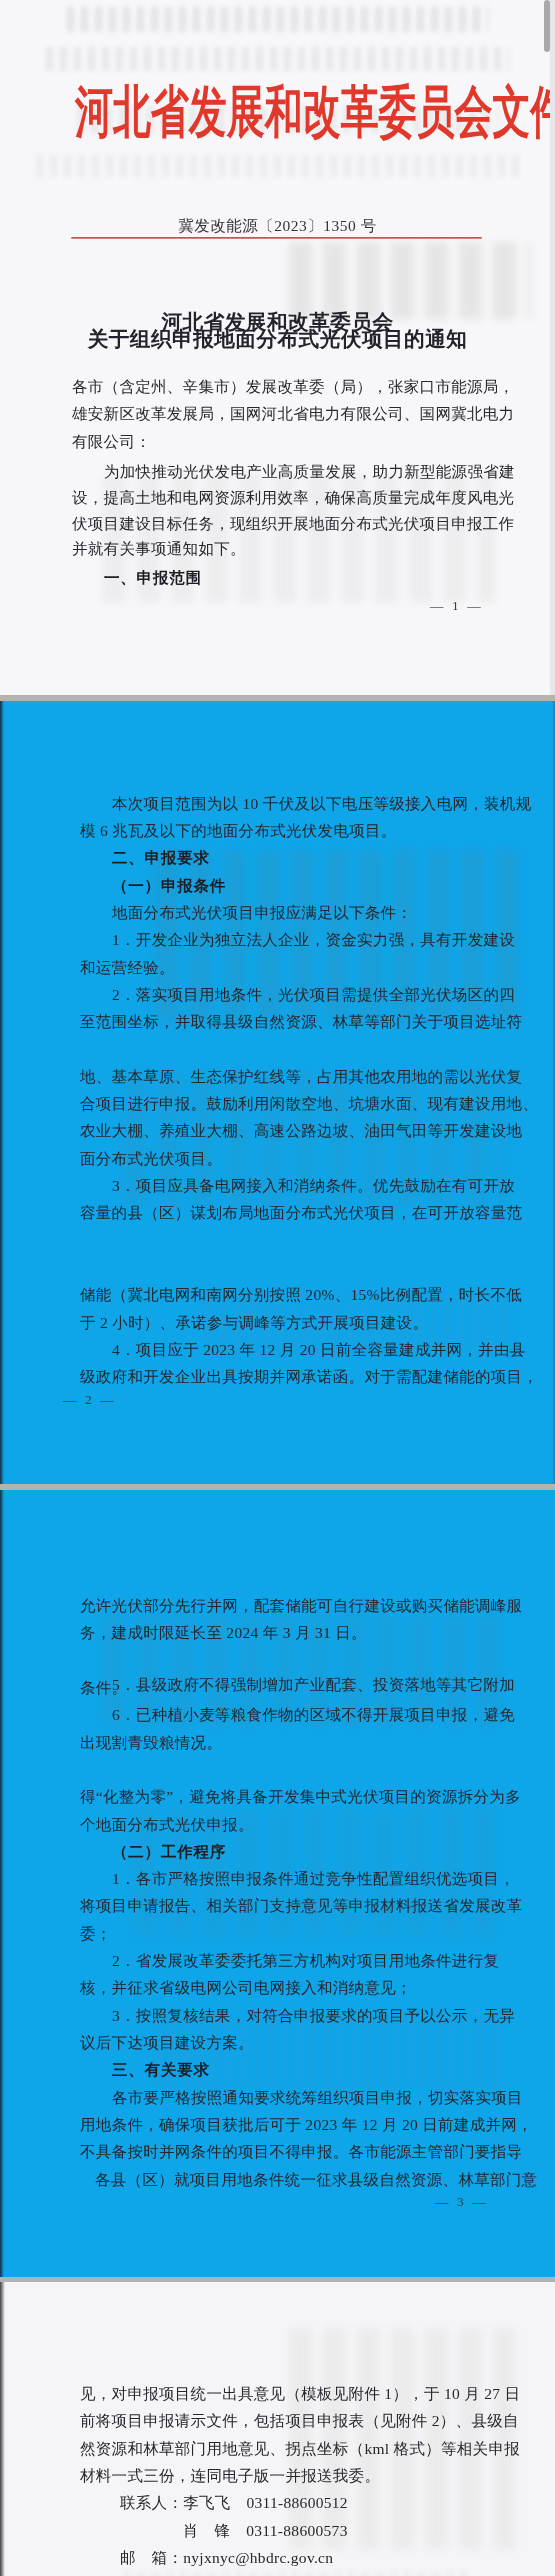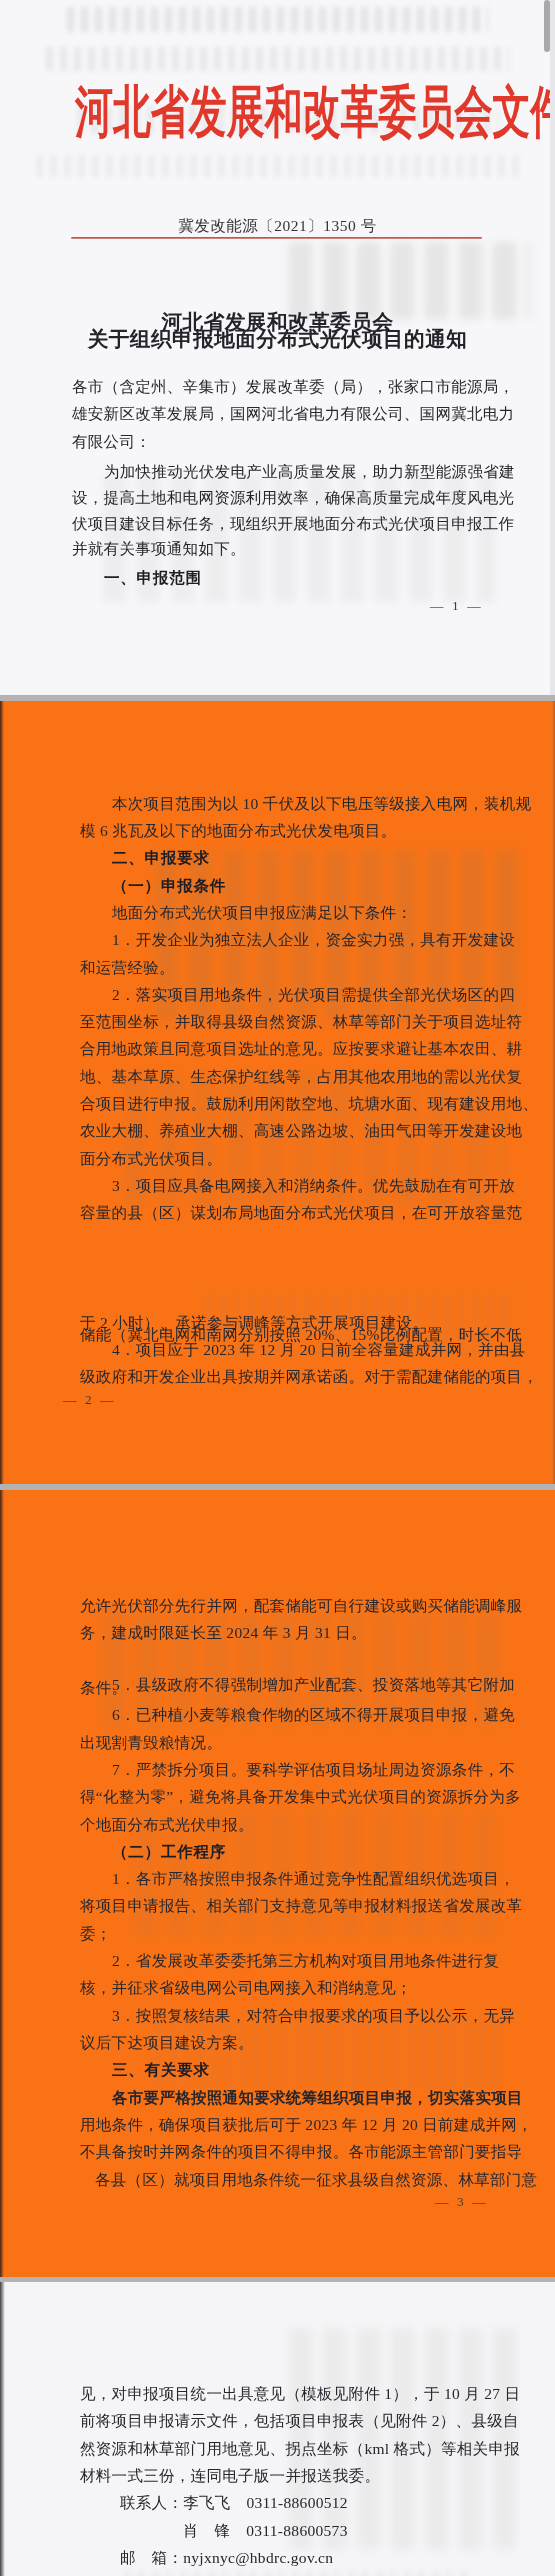--- a/index.html
+++ b/index.html
@@ -1,18 +1,18 @@
 <!DOCTYPE html>
 <html style="font-size:8.2px"><head>
 <meta charset="utf-8">
 <style>
   html,body{margin:0;padding:0;background:#8a8a8c;}
   #screen{position:relative;width:555px;height:3061px;margin:0 auto;overflow:hidden;
           background:#b5b5b6;font-family:"Liberation Serif","DejaVu Serif",serif;}
-  .page{position:absolute;left:0;width:555px;background:#f97316;overflow:hidden;}
+  .page{position:absolute;left:0;width:555px;background:#0ea5e9;overflow:hidden;}
   #pg1{top:0;height:695px;background:#f7f6f8;}
   #pg2{top:701px;height:783px;}
   #pg3{top:1490px;height:787px;}
   #pg4{top:2282px;height:778px;background:#f5f4f6;}
   .sep{position:absolute;left:0;width:555px;background:#b3b3b4;}
   #sep1{top:695px;height:6.2px;}
   #sep2{top:1484px;height:5.7px;}
   #sep3{top:2277px;height:5.7px;}
 
   .edgeL{position:absolute;left:0;top:0;bottom:0;width:3.6px;
@@ -52,21 +52,21 @@
 
   <div class="page" id="pg1">
     <div class="bleed" style="left:67px;top:7.2px;width:422px;height:25px;"></div>
     <div class="bleed" style="left:46px;top:47px;width:464px;height:24px;opacity:.8;"></div>
     <div class="bleed" style="left:77px;top:106px;width:422px;height:28px;opacity:.7;"></div>
     <div class="bleed" style="left:36px;top:155px;width:489px;height:21.6px;opacity:.6;"></div>
     <div class="bleed big" style="left:289px;top:242px;width:242px;height:77px;"></div>
     <div class="bleed big" style="left:103px;top:474px;width:392px;height:129px;opacity:.55;"></div>
 
     <div class="red-header">河北省发展和改革委员会文件</div>
-    <div class="doc-no">冀发改能源〔2021〕1350 号</div>
+    <div class="doc-no">冀发改能源〔2023〕1350 号</div>
     <div class="red-rule"></div>
     <div class="doc-title" style="top:308px;">河北省发展和改革委员会</div>
     <div class="doc-title" style="top:325px;">关于组织申报地面分布式光伏项目的通知</div>
 
     <div class="ln" style="top:377px;left:72px;">各市（含定州、辛集市）发展改革委（局），张家口市能源局，</div>
     <div class="ln" style="top:404px;left:72px;">雄安新区改革发展局，国网河北省电力有限公司、国网冀北电力</div>
     <div class="ln" style="top:432px;left:72px;">有限公司：</div>
     <div class="ln ind" style="top:462px;left:72px;">为加快推动光伏发电产业高质量发展，助力新型能源强省建</div>
     <div class="ln" style="top:488px;left:72px;">设，提高土地和电网资源利用效率，确保高质量完成年度风电光</div>
     <div class="ln" style="top:514px;left:72px;">伏项目建设目标任务，现组织开展地面分布式光伏项目申报工作</div>
@@ -84,61 +84,59 @@
 
     <div class="ln ind" style="top:93px;">本次项目范围为以 10 千伏及以下电压等级接入电网，装机规</div>
     <div class="ln" style="top:120px;">模 6 兆瓦及以下的地面分布式光伏发电项目。</div>
     <div class="ln ind hd" style="top:147px;">二、申报要求</div>
     <div class="ln ind hd" style="top:175px;">（一）申报条件</div>
     <div class="ln ind" style="top:202px;">地面分布式光伏项目申报应满足以下条件：</div>
     <div class="ln ind" style="top:229px;">1．开发企业为独立法人企业，资金实力强，具有开发建设</div>
     <div class="ln" style="top:257px;">和运营经验。</div>
     <div class="ln ind" style="top:284px;">2．落实项目用地条件，光伏项目需提供全部光伏场区的四</div>
     <div class="ln" style="top:311px;">至范围坐标，并取得县级自然资源、林草等部门关于项目选址符</div>
-    <div class="ln" style="top:338px;">合用地政策且同意项目选址的意见。应按要求避让基本农田、耕</div>
     <div class="ln" style="top:366px;">地、基本草原、生态保护红线等，占用其他农用地的需以光伏复</div>
     <div class="ln" style="top:393px;">合项目进行申报。鼓励利用闲散空地、坑塘水面、现有建设用地、</div>
     <div class="ln" style="top:420px;">农业大棚、养殖业大棚、高速公路边坡、油田气田等开发建设地</div>
     <div class="ln" style="top:448px;">面分布式光伏项目。</div>
     <div class="ln ind" style="top:475px;">3．项目应具备电网接入和消纳条件。优先鼓励在有可开放</div>
     <div class="ln" style="top:502px;">容量的县（区）谋划布局地面分布式光伏项目，在可开放容量范</div>
-    <div class="ln" style="top:584px;margin-top:40px;">储能（冀北电网和南网分别按照 20%、15%比例配置，时长不低</div>
+    <div class="ln" style="top:584px;">储能（冀北电网和南网分别按照 20%、15%比例配置，时长不低</div>
     <div class="ln" style="top:612px;">于 2 小时）、承诺参与调峰等方式开展项目建设。</div>
     <div class="ln ind" style="top:639px;">4．项目应于 2023 年 12 月 20 日前全容量建成并网，并由县</div>
     <div class="ln" style="top:666px;">级政府和开发企业出具按期并网承诺函。对于需配建储能的项目，</div>
     <div class="pn" style="top:691px;left:63px;">— 2 —</div>
     <div class="edgeL"></div>
     <div class="edgeR2"></div>
   </div>
   <div class="sep" id="sep2"></div>
 
   <div class="page" id="pg3">
     <div class="bleed big" style="left:103px;top:124px;width:402px;height:113px;opacity:.7;"></div>
     <div class="bleed big" style="left:134px;top:319px;width:361px;height:129px;opacity:.6;"></div>
     <div class="bleed" style="left:155px;top:526px;width:350px;height:72px;opacity:.5;"></div>
 
     <div class="ln" style="top:106px;">允许光伏部分先行并网，配套储能可自行建设或购买储能调峰服</div>
     <div class="ln" style="top:133px;">务，建成时限延长至 2024 年 3 月 31 日。</div>
     <div class="ln ind" style="top:161px;margin-top:24px;">5．县级政府不得强制增加产业配套、投资落地等其它附加</div>
     <div class="ln" style="top:188px;">条件。</div>
     <div class="ln ind" style="top:215px;">6．已种植小麦等粮食作物的区域不得开展项目申报，避免</div>
     <div class="ln" style="top:243px;">出现割青毁粮情况。</div>
-    <div class="ln ind" style="top:270px;">7．严禁拆分项目。要科学评估项目场址周边资源条件，不</div>
     <div class="ln" style="top:297px;">得“化整为零”，避免将具备开发集中式光伏项目的资源拆分为多</div>
     <div class="ln" style="top:325px;">个地面分布式光伏申报。</div>
     <div class="ln ind hd" style="top:352px;">（二）工作程序</div>
     <div class="ln ind" style="top:379px;">1．各市严格按照申报条件通过竞争性配置组织优选项目，</div>
     <div class="ln" style="top:406px;">将项目申请报告、相关部门支持意见等申报材料报送省发展改革</div>
     <div class="ln" style="top:434px;">委；</div>
     <div class="ln ind" style="top:461px;">2．省发展改革委委托第三方机构对项目用地条件进行复</div>
     <div class="ln" style="top:488px;">核，并征求省级电网公司电网接入和消纳意见；</div>
     <div class="ln ind" style="top:516px;">3．按照复核结果，对符合申报要求的项目予以公示，无异</div>
     <div class="ln" style="top:543px;">议后下达项目建设方案。</div>
     <div class="ln ind hd" style="top:570px;">三、有关要求</div>
-    <div class="ln ind" style="top:598px;font-weight:bold;">各市要严格按照通知要求统筹组织项目申报，切实落实项目</div>
+    <div class="ln ind" style="top:598px;">各市要严格按照通知要求统筹组织项目申报，切实落实项目</div>
     <div class="ln" style="top:625px;">用地条件，确保项目获批后可于 2023 年 12 月 20 日前建成并网，</div>
     <div class="ln" style="top:652px;">不具备按时并网条件的项目不得申报。各市能源主管部门要指导</div>
     <div class="ln" style="top:680px;margin-left:15px;">各县（区）就项目用地条件统一征求县级自然资源、林草部门意</div>
     <div class="pn" style="top:704px;left:435px;">— 3 —</div>
     <div class="edgeL"></div>
   </div>
   <div class="sep" id="sep3"></div>
 
   <div class="page" id="pg4">
     <div class="bleed big" style="left:289px;top:46px;width:227px;height:222px;opacity:.55;"></div>

